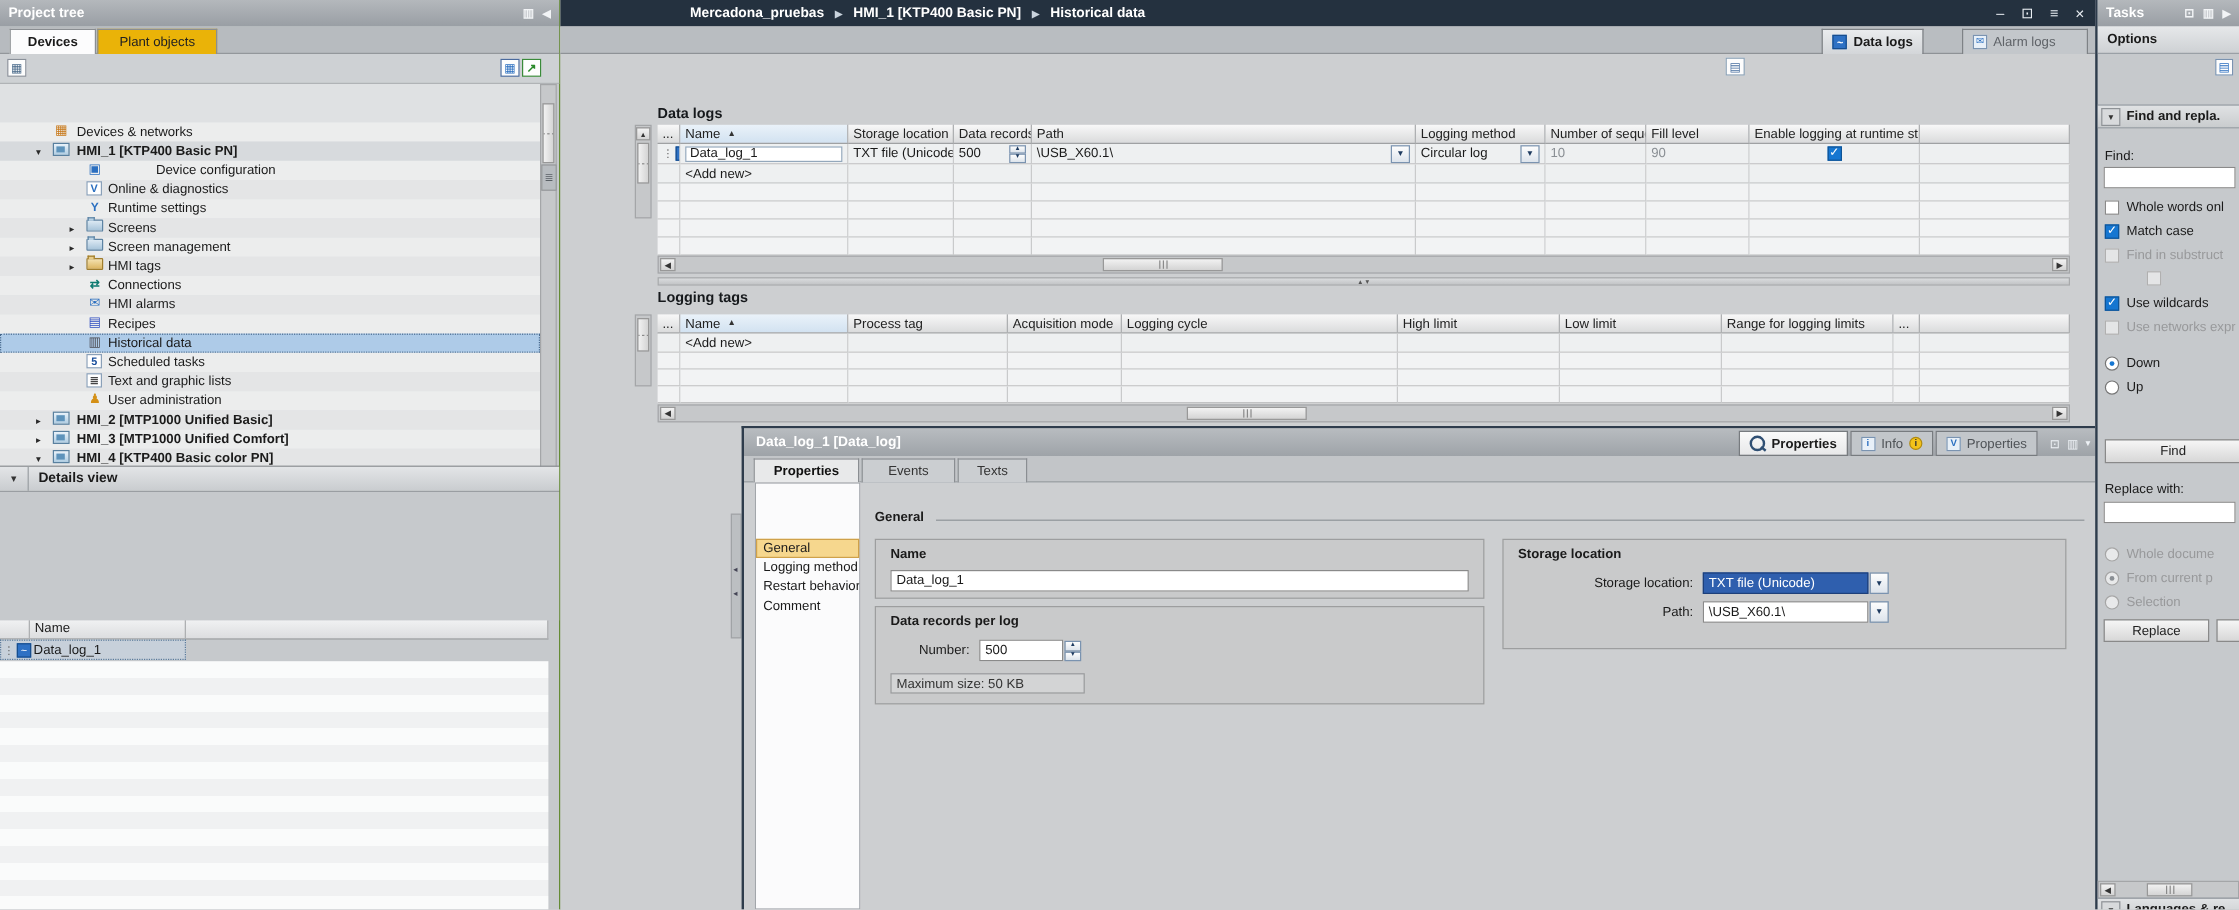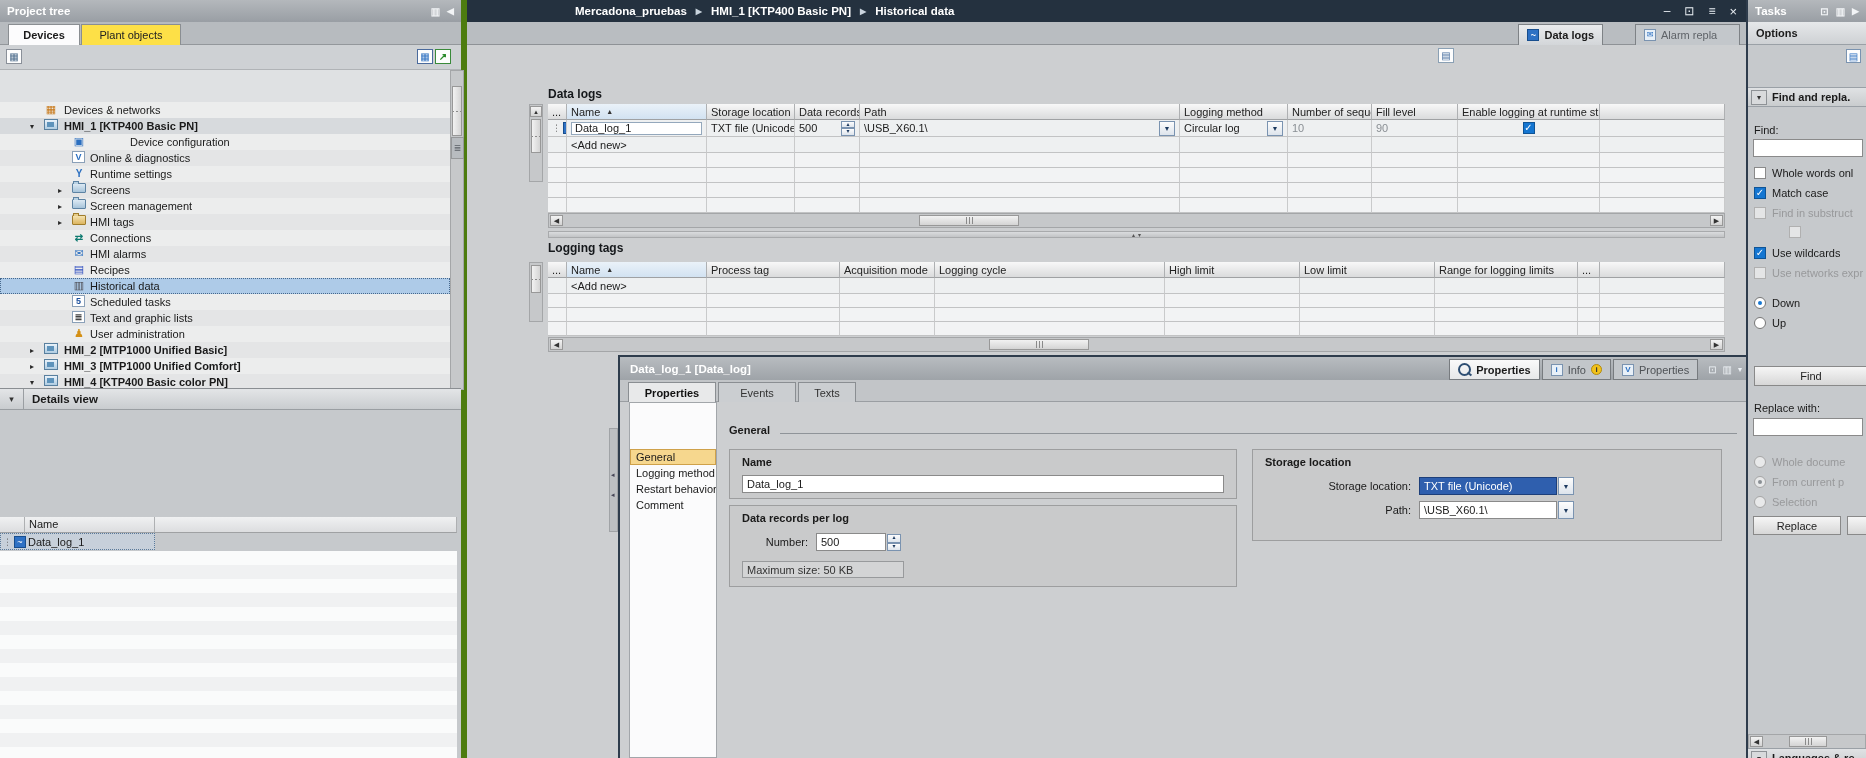--- a/index.html
+++ b/index.html
@@ -58,26 +58,26 @@
   .icn-mail{width:12px;height:12px;background:#e8f0f8;border:1px solid #7a93b0;color:#2b6fc0;
     font-size:8px;line-height:10px;text-align:center;box-sizing:border-box;flex:0 0 auto;}
   .lens{width:9px;height:9px;border:2px solid #2f4f73;border-radius:50%;position:relative;display:inline-block;flex:0 0 auto;}
   .lens::after{content:"";position:absolute;left:7px;top:8px;width:5px;height:2px;background:#2f4f73;transform:rotate(40deg);}
   .badge-i{width:11px;height:11px;border-radius:50%;background:#f2c21a;border:1px solid #b08a10;color:#333;
     font-size:8px;font-weight:bold;line-height:10px;text-align:center;display:inline-block;box-sizing:border-box;flex:0 0 auto;}
   .toolicon{width:16px;height:15px;background:#fdfdfd;border:1px solid #4a6a9c;display:inline-flex;
     align-items:center;justify-content:center;font-size:10px;box-sizing:border-box;}
 
   
-  #left-panel{left:0;top:0;width:467px;height:758px;background:#c6c9cc;border-right:6px solid #4d7c0f;box-sizing:border-box;}
+  #left-panel{left:0;top:0;width:467px;height:758px;background:#c6c9cc;border-right:1px solid #4d7c0f;box-sizing:border-box;}
   .lp-tabs{position:absolute;left:0;top:22px;width:100%;height:23px;background:#b7bbbf;border-bottom:1px solid #93979b;box-sizing:border-box;}
   .lp-tab{position:absolute;top:2px;height:21px;display:flex;align-items:center;justify-content:center;
     border:1px solid #8a8e92;border-bottom:none;box-sizing:border-box;}
   .lp-tab.active{background:#fcfcfd;font-weight:bold;}
-  .lp-tab.inactive{background:#fde047;color:#222;}
+  .lp-tab.inactive{background:#eab308;color:#222;}
   .lp-toolbar{position:absolute;left:0;top:45px;width:100%;height:25px;background:#ced1d4;border-bottom:1px solid #b0b3b6;box-sizing:border-box;}
   #tree{position:absolute;left:0;top:70px;width:450px;height:318px;background:#dfe1e3;overflow:hidden;padding-top:32px;box-sizing:content-box;}
   .tree-row{position:relative;height:16px;}
   .tree-row.even{background:#eceded;}
   .tree-row.odd{background:#e4e5e6;}
   .tree-row.shade{background:#d7dadd;}
   .tree-row.sel{background:#aecbe8;outline:1px dotted #46688c;outline-offset:-1px;}
   .tree-arrow{position:absolute;top:4px;font-size:8px;color:#2a2a2a;}
   .tree-ic{position:absolute;top:1px;}
   .tree-lbl{position:absolute;top:2px;white-space:nowrap;}
@@ -309,21 +309,21 @@
       <span>≡</span>
       <span style="font-size:13px;">×</span>
     </div>
     <div id="editor-tabstrip" class="abs">
       <div class="ed-tab active" style="right:143px;">
         <span class="icn-datalog">~</span>
         <span>Data logs</span>
       </div>
       <div class="ed-tab inactive" style="right:6px;width:105px;">
         <span class="icn-mail">✉</span>
-        <span>Alarm repla</span>
+        <span>Alarm logs</span>
       </div>
     </div>
     <span class="toolicon abs" style="left:971px;top:48px;border-color:#8aa0b4;color:#4a70a0;">▤</span>
 
     <div class="ed-title" style="left:81px;top:87px;">Data logs</div>
     <div class="vscroll abs" style="left:62px;top:104px;height:78px;">
       <div class="scroll-btn" style="left:0;width:12px;">▴</div>
       <div class="vthumb" style="top:14px;height:34px;">
           <i></i>
           <i></i>

